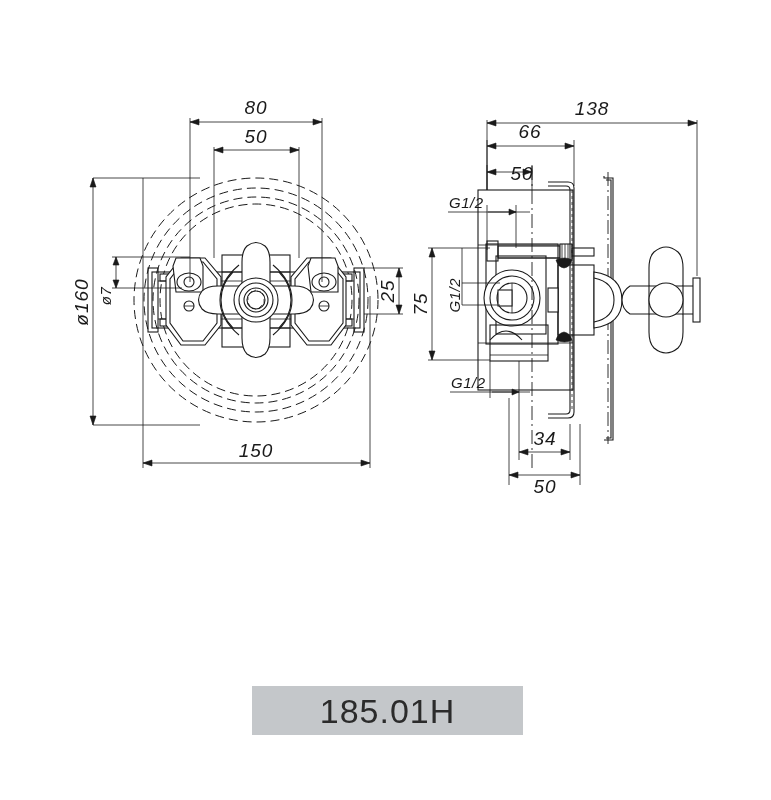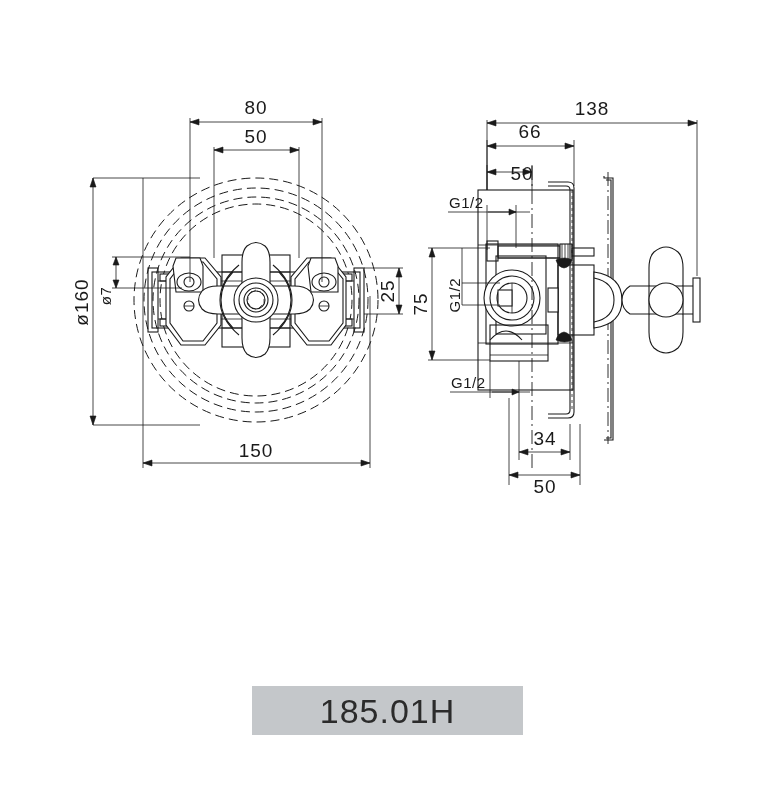--- a/index.html
+++ b/index.html
@@ -4,21 +4,21 @@
 <title>185.01H</title>
 <style>
   html,body{margin:0;padding:0;}
   body{
     width:771px;height:800px;
     background:#ffffff;
     font-family:"Liberation Sans", sans-serif;
     overflow:hidden;
     position:relative;
   }
-  #sheet{position:absolute;left:0;top:0;width:771px;height:800px;}
+  #sheet{position:absolute;left:0;top:0;width:771px;height:800px;font-style:italic;}
   svg{display:block;}
   .thin{stroke:#1a1a1a;stroke-width:0.8;fill:none;}
   .obj{stroke:#1a1a1a;stroke-width:1.1;fill:#ffffff;}
   .objn{stroke:#1a1a1a;stroke-width:1.1;fill:none;}
   .hid{stroke:#1a1a1a;stroke-width:1;fill:none;stroke-dasharray:9 5;}
   .ctr{stroke:#1a1a1a;stroke-width:0.9;fill:none;stroke-dasharray:14 4 2 4;}
   .dim{stroke:#1a1a1a;stroke-width:0.8;fill:none;}
   .ext{stroke:#1a1a1a;stroke-width:0.8;fill:none;}
   .fill-dark{fill:#1a1a1a;stroke:#1a1a1a;stroke-width:0.6;}
   .hatchline{stroke:#1a1a1a;stroke-width:0.7;}

